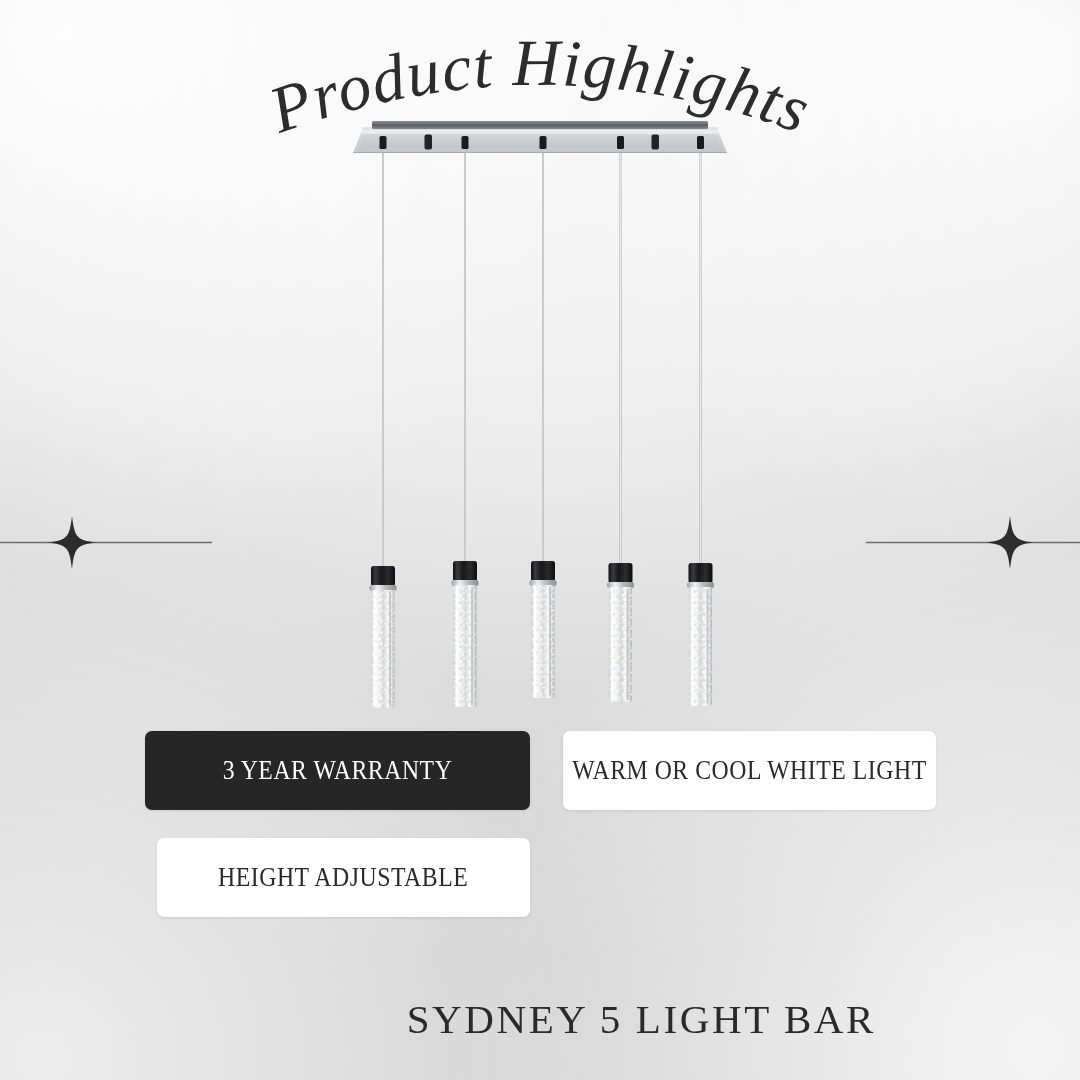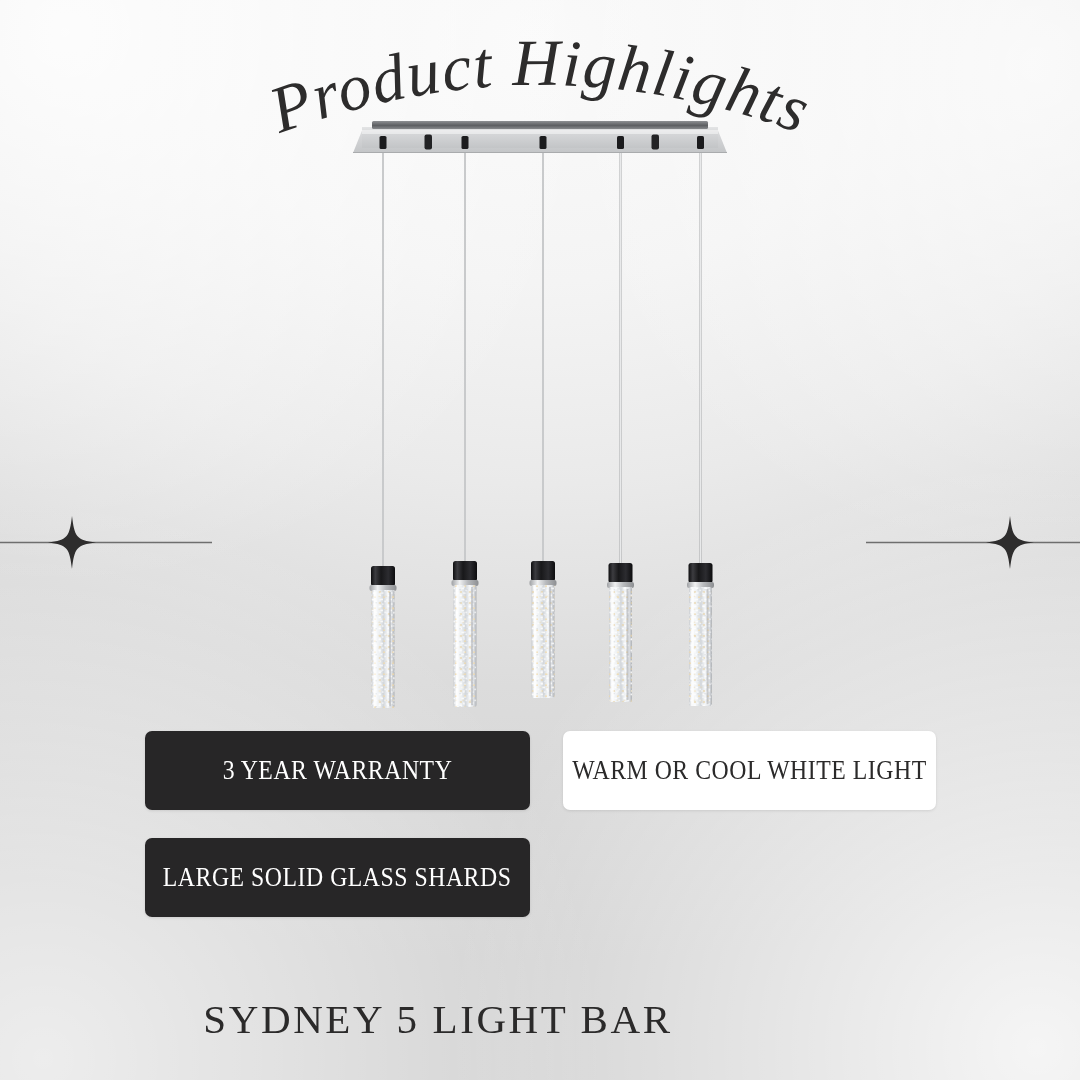--- a/index.html
+++ b/index.html
@@ -104,21 +104,21 @@
   .feature.dark span  { color: #ffffff; }
   .feature.light { background: #ffffff; margin-left: 12px; }
   .feature.light span { color: #2b2a2a; }
 
   
   #product-name {
     position: absolute;
     left: 0;
     top: 995px;
     width: 876px;
-    text-align: center;
+    text-align: right;
     font-family: "Liberation Serif", "DejaVu Serif", serif;
     font-size: 41px;
     letter-spacing: 2.6px;
     color: #2b2a2a;
     white-space: nowrap;
   }
 </style>
 </head>
 <body>
 
@@ -288,20 +288,20 @@
     <path d="M 160,16 C 162.5,36 164,40.5 184,42.5 C 164,44.5 162.5,49 160,69 C 157.5,49 156,44.5 136,42.5 C 156,40.5 157.5,36 160,16 Z" fill="#2e2d2d"></path>
   </svg>
 
   <div id="features">
     <div class="feature dark">
       <span>3 YEAR WARRANTY</span>
     </div>
     <div class="feature light">
       <span>WARM OR COOL WHITE LIGHT</span>
     </div>
-    <div class="feature dark">
-      <span>LARGE SOLID GLASS SHARDS</span>
+    <div class="feature light">
+      <span>HEIGHT ADJUSTABLE</span>
     </div>
   </div>
 
   <div id="product-name">SYDNEY 5 LIGHT BAR</div>
 
 </div>
 
 </body></html>

